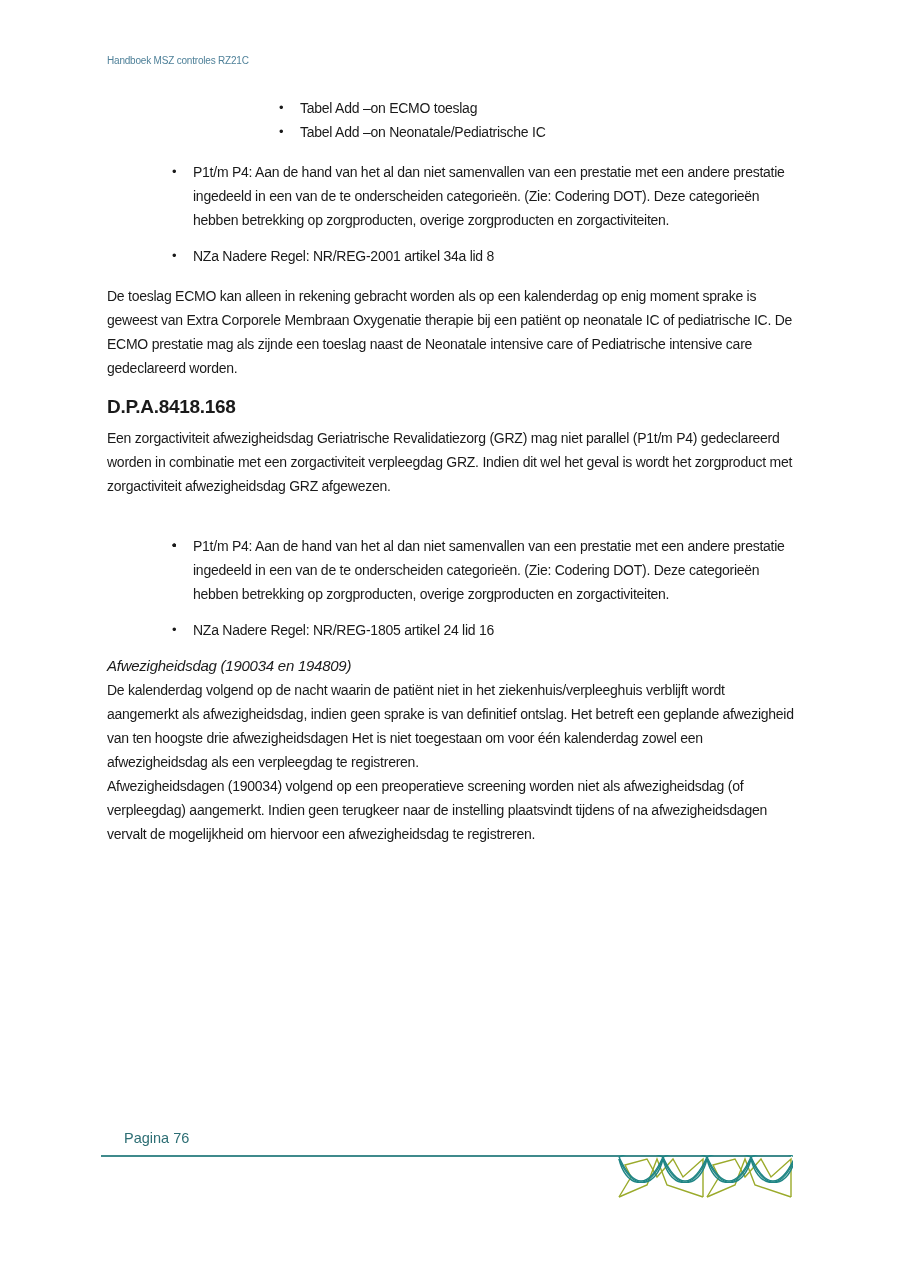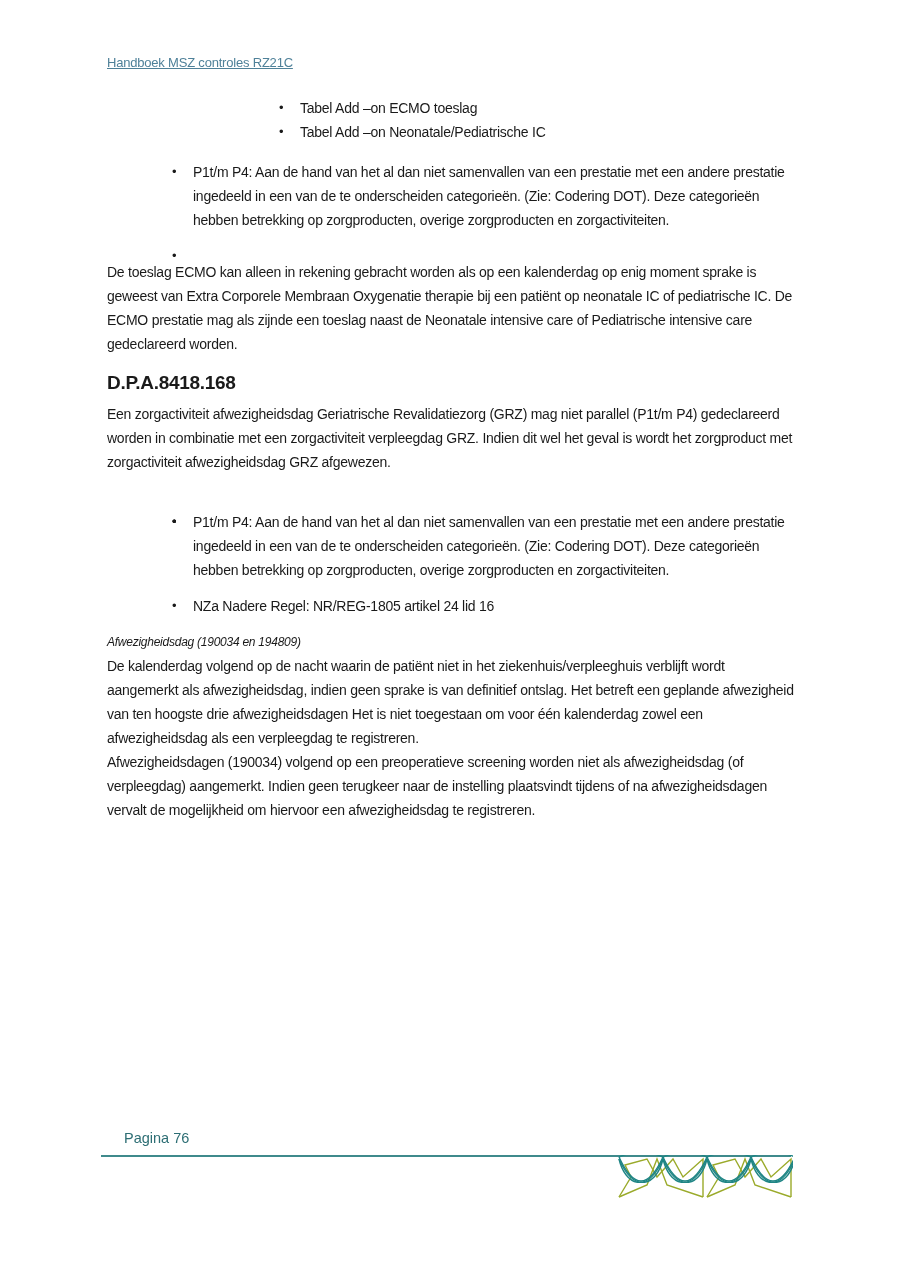--- a/index.html
+++ b/index.html
@@ -2,21 +2,21 @@
 <html><head>
 <meta charset="utf-8">
 <style>
   html, body { margin: 0; padding: 0; background: #ffffff; }
   body {
     width: 900px; height: 1273px; position: relative; overflow: hidden;
     font-family: "Liberation Sans", sans-serif; color: #1a1a1a;
   }
   .running-header {
     position: absolute; left: 107px; top: 55px;
-    font-size: 13px; color: #4f8199; letter-spacing: -0.2px; text-decoration: underline;
+    font-size: 10px; color: #4f8199; letter-spacing: -0.2px;
   }
   .content {
     position: absolute; left: 107px; top: 96px; width: 690px;
     font-size: 14px; line-height: 24px; letter-spacing: -0.25px;
   }
   .content p { margin: 0; }
   ul.bullets { list-style: none; margin: 0; padding: 0; }
   ul.bullets li { position: relative; }
   ul.bullets li .bullet {
     position: absolute; left: -21px; top: 0; font-size: 13px;
@@ -25,21 +25,21 @@
   ul.level1 { padding-left: 86px; }
   ul.level1 li { margin-top: 12px; }
   ul.level1 li:first-child { margin-top: 0; }
   .gap-a { height: 16px; }
   .gap-b { height: 16px; }
   .gap-c { height: 12px; }
   .section-heading {
     font-size: 19px; line-height: 28px; margin: 13px 0 5px 0; font-weight: bold;
     letter-spacing: -0.3px; color: #1a1a1a;
   }
-  .italic-heading { font-style: italic; font-size: 12px; }
+  .italic-heading { font-style: italic; font-size: 15px; }
   .footer-page {
     position: absolute; left: 124px; top: 1130px;
     font-size: 14.5px; color: #2d6e74;
   }
   .footer-rule {
     position: absolute; left: 101px; top: 1155px; width: 690px; height: 2px;
     background: #3f8a8c;
   }
   .footer-logo {
     position: absolute; left: 617px; top: 1155px; width: 176px; height: 46px;
@@ -54,21 +54,21 @@
 
   <ul class="bullets level2">
     <li><span class="bullet">•</span><span>Tabel Add –on ECMO toeslag</span></li>
     <li><span class="bullet">•</span><span>Tabel Add –on Neonatale/Pediatrische IC</span></li>
   </ul>
 
   <div class="gap-a"></div>
 
   <ul class="bullets level1">
     <li><span class="bullet">•</span><span>P1t/m P4: Aan de hand van het al dan niet samenvallen van een prestatie met een andere prestatie ingedeeld in een van de te onderscheiden categorieën. (Zie: Codering DOT). Deze categorieën hebben betrekking op zorgproducten, overige zorgproducten en zorgactiviteiten.</span></li>
-    <li><span class="bullet">•</span></li>
+    <li><span class="bullet">•</span><span>NZa Nadere Regel: NR/REG-2001 artikel 34a lid 8</span></li>
   </ul>
 
   <div class="gap-b"></div>
 
   <p>De toeslag ECMO kan alleen in rekening gebracht worden als op een kalenderdag op enig moment sprake is geweest van Extra Corporele Membraan Oxygenatie therapie bij een patiënt op neonatale IC of pediatrische IC. De ECMO prestatie mag als zijnde een toeslag naast de Neonatale intensive care of Pediatrische intensive care gedeclareerd worden.</p>
 
   <h2 class="section-heading">D.P.A.8418.168</h2>
 
   <p>Een zorgactiviteit afwezigheidsdag Geriatrische Revalidatiezorg (GRZ) mag niet parallel (P1t/m P4) gedeclareerd worden in combinatie met een zorgactiviteit verpleegdag GRZ. Indien dit wel het geval is wordt het zorgproduct met zorgactiviteit afwezigheidsdag GRZ afgewezen.</p>
 

